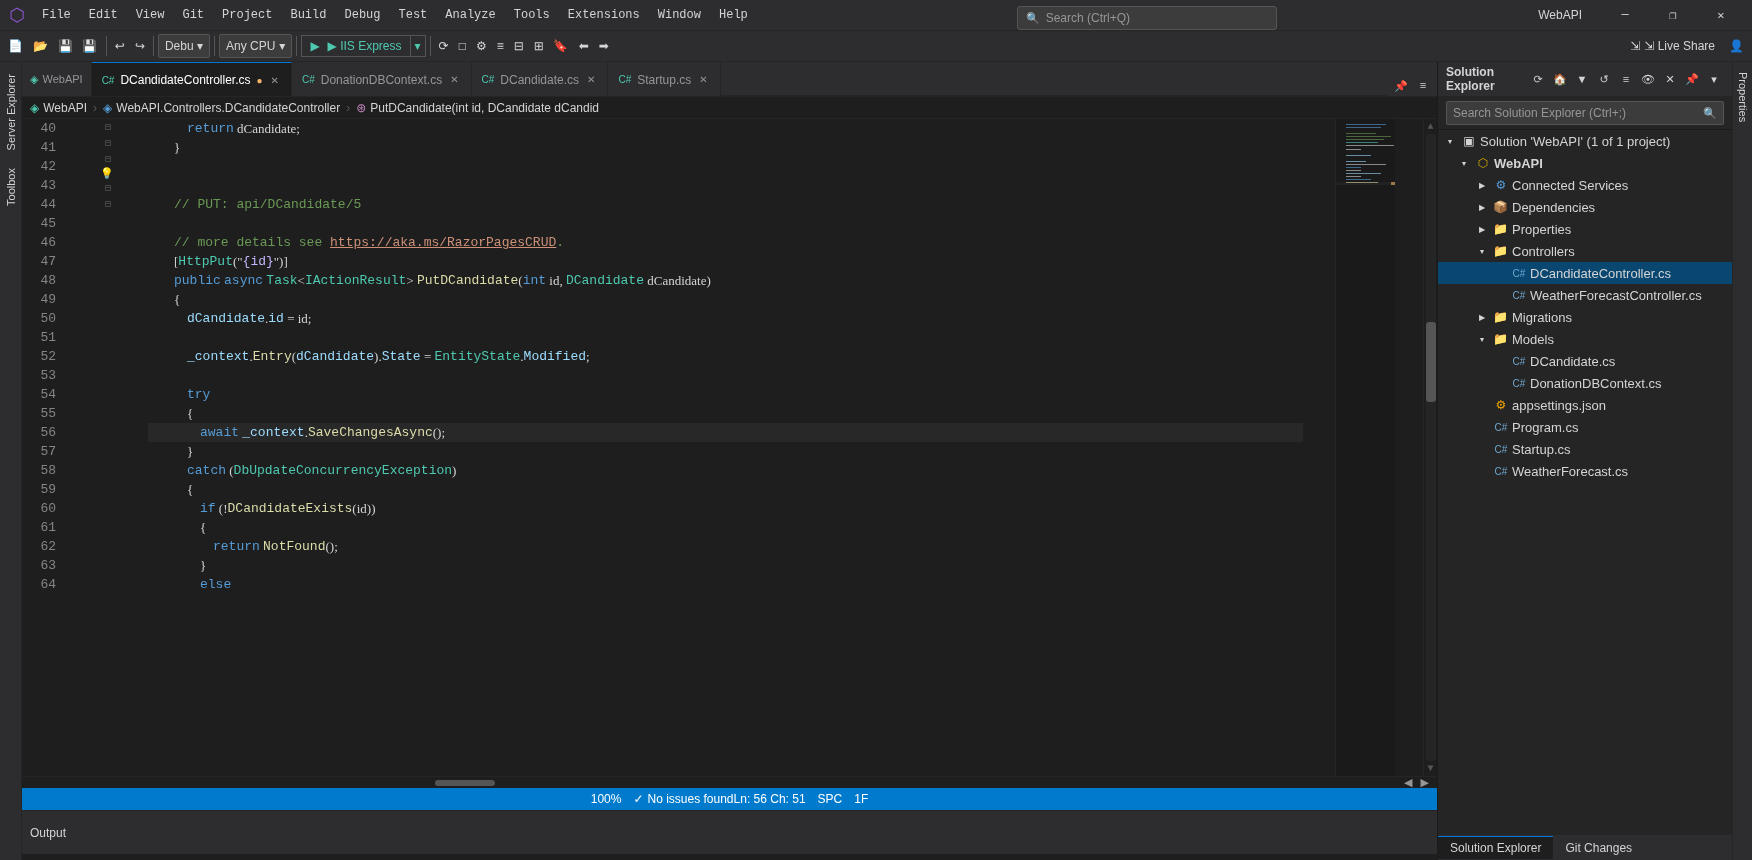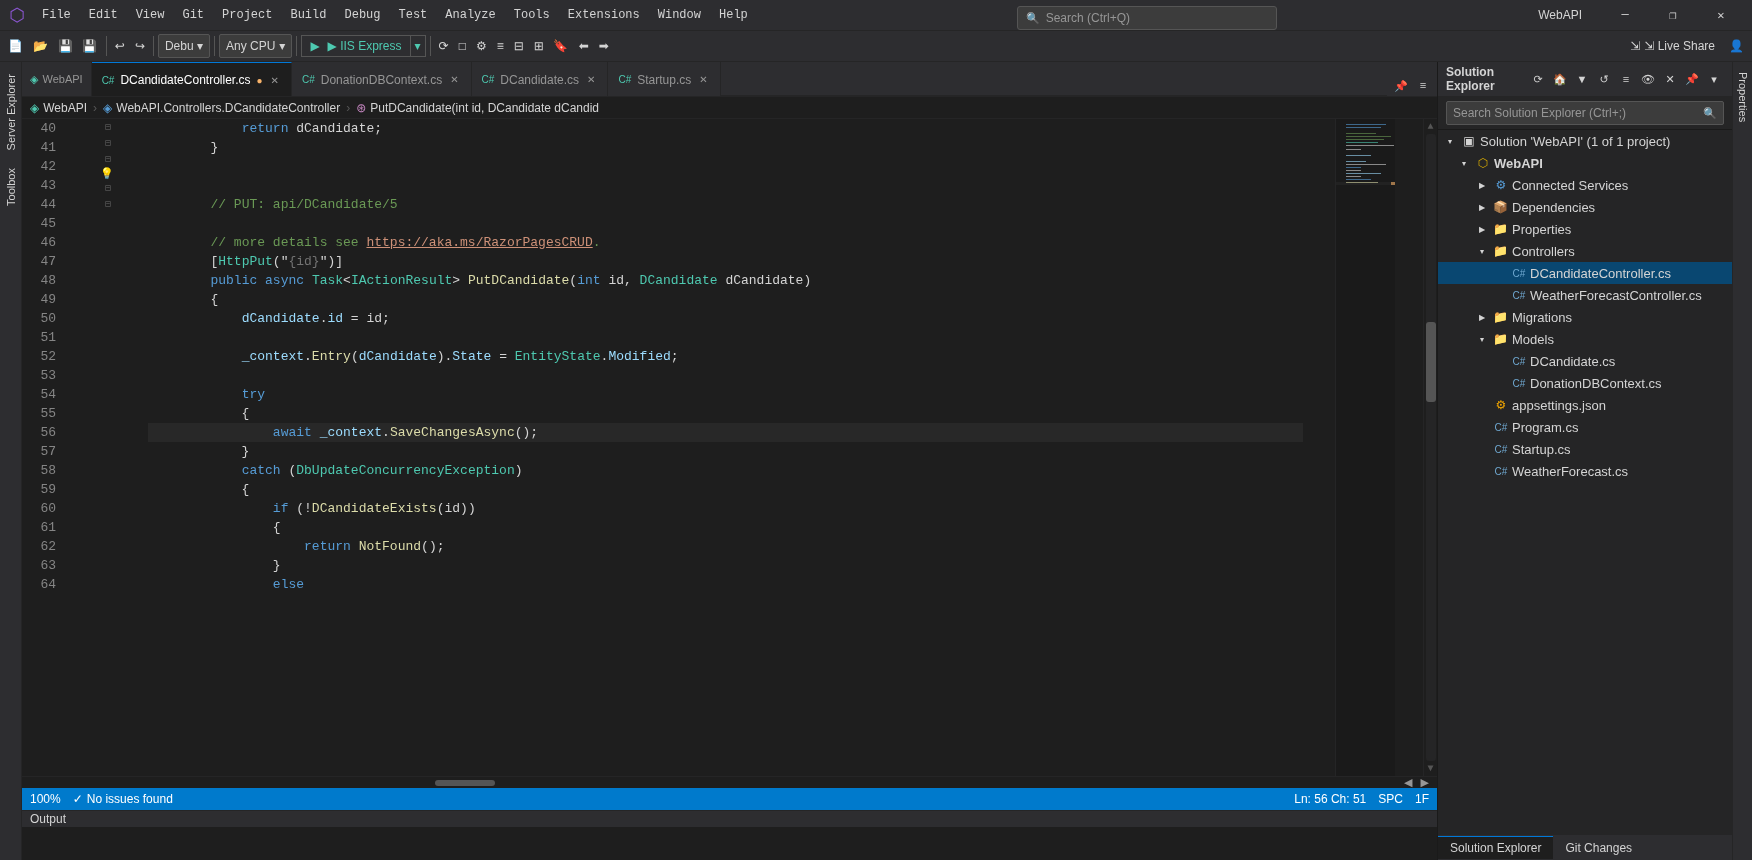--- a/index.html
+++ b/index.html
@@ -299,25 +299,25 @@
       width: 16px;
       color: #f8b36a;
       font-size: 11px;
       flex-shrink: 0;
     }
 
     
     .kw { color: #569cd6; }
     .type { color: #4ec9b0; }
     .method { color: #dcdcaa; }
-    .str { color: #737373; }
+    .str { color: #c4b5fd; }
     .comment { color: #6a9955; }
     .url { color: #ce9178; text-decoration: underline; }
     .attr { color: #4ec9b0; }
-    .plain { color: #d4d4d4; }
+    .plain { color: #d4d4d4; font-family: Liberation Serif, serif; }
     .field { color: #9cdcfe; }
     .prop { color: #9cdcfe; }
 
     
     #minimap {
       width: 60px;
       background: #1a1a1a;
       border-left: 1px solid #252526;
       overflow: hidden;
       flex-shrink: 0;
@@ -465,21 +465,21 @@
 
     
     #output-panel {
       height: 50px;
       background: #1e1e1e;
       border-top: 1px solid #252526;
       display: flex;
       flex-direction: column;
     }
     #output-header {
-      height: 16px;
+      height: 43px;
       background: #2d2d30;
       display: flex;
       align-items: center;
       padding: 0 8px;
       font-size: 12px;
       color: #d4d4d4;
       font-family: 'Segoe UI', sans-serif;
       gap: 8px;
     }
 
@@ -813,21 +813,21 @@
     <div style="height:12px; background:#1e1e1e; border-top:1px solid #252526; display:flex; align-items:center;">
       <div style="flex:1; display:flex; align-items:center; padding:0 2px;">
         <div style="width:60px; height:6px; background:#555; border-radius:3px; margin-left:30%;"></div>
       </div>
       <div style="display:flex; align-items:center; gap:8px; padding:0 8px; font-size:11px; color:#969696; font-family:'Segoe UI',sans-serif;">
         <span>◀</span>
           <span>▶</span>
       </div>
     </div>
 
-    <div style="height:22px; background:#007acc; display:flex; align-items:center; justify-content:space-between; padding:0 8px;">
+    <div style="height:22px; background:#007acc; display:flex; align-items:center; justify-content:center; padding:0 8px;">
       <div style="display:flex; align-items:center; gap:12px; color:#fff; font-size:12px; font-family:'Segoe UI',sans-serif;">
         <span>100%</span>
         <span style="display:flex; align-items:center; gap:4px;">
           <span>✓</span>
           <span>No issues found</span>
         </span>
       </div>
       <div style="display:flex; align-items:center; gap:12px; color:#fff; font-size:12px; font-family:'Segoe UI',sans-serif;">
         <span>Ln: 56  Ch: 51</span>
         <span>SPC</span>

